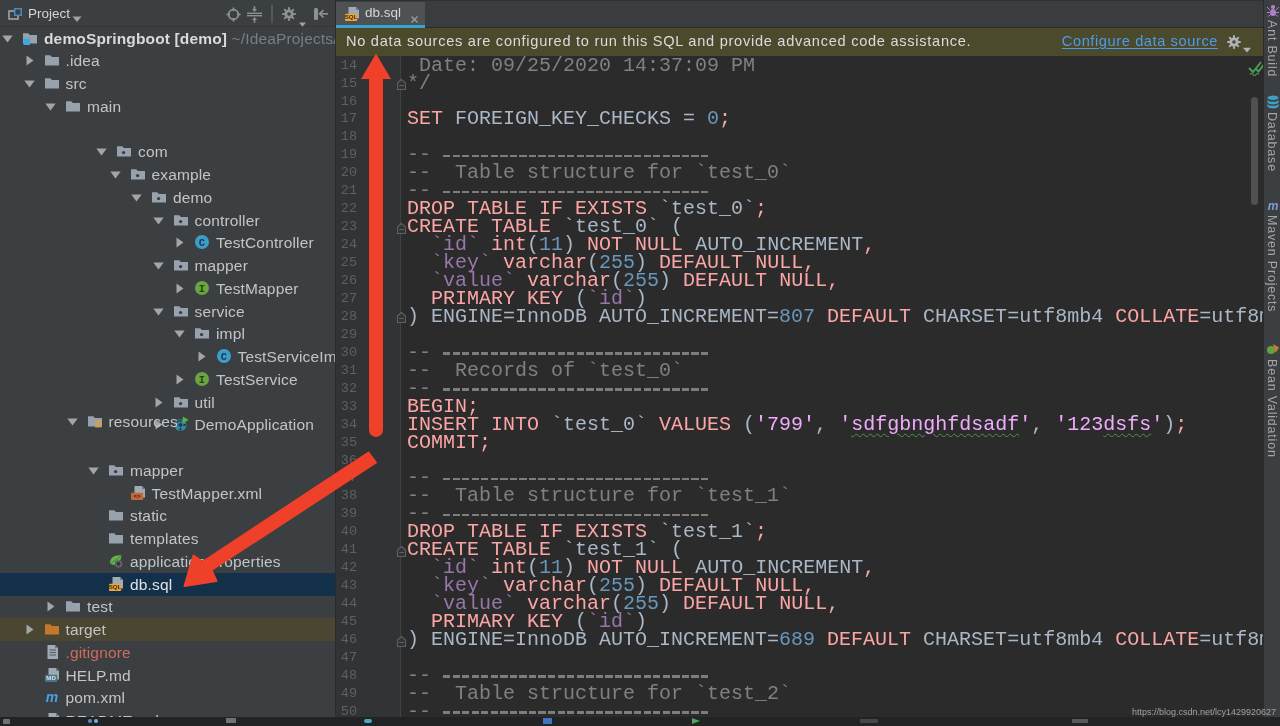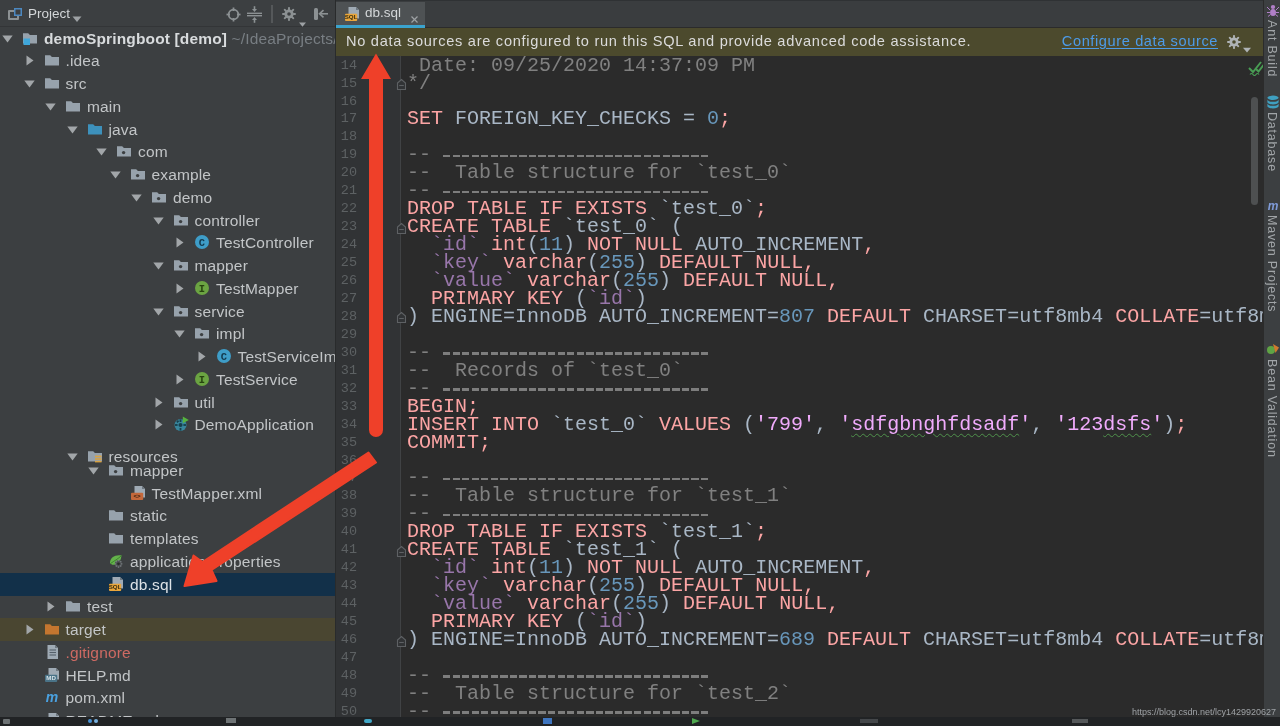--- a/index.html
+++ b/index.html
@@ -218,33 +218,20 @@
             <path d="M0.3 2.5 L10.7 2.5 L5.5 9.5 Z" fill="#A2A6A9"></path>
           </svg>
         </span>
         <span class="ticon" style="left:65.0px;top:3px">
           <svg width="16" height="16" viewBox="0 0 16 16" style="">
             <path d="M1 3.2 h5.2 l1.7 1.9 H15 V13.6 H1 Z" fill="#97A2AC"></path>
           </svg>
         </span>
         <span class="tlabel" style="left:87.0px;color:#C2C5C7">main</span>
       </div>
-<div class="trow" style="top:117.6px;">
-        <span class="ticon" style="left:66.5px;width:11px;height:11px;top:6px">
-          <svg width="11" height="11" viewBox="0 0 11 11" style="">
-            <path d="M0.3 2.5 L10.7 2.5 L5.5 9.5 Z" fill="#A2A6A9"></path>
-          </svg>
-        </span>
-        <span class="ticon" style="left:86.5px;top:3px">
-          <svg width="16" height="16" viewBox="0 0 16 16" style="">
-            <path d="M1 3.2 h5.2 l1.7 1.9 H15 V13.6 H1 Z" fill="#3D91BC"></path>
-          </svg>
-        </span>
-        <span class="tlabel" style="left:108.5px;color:#C2C5C7">java</span>
-      </div>
 <div class="trow" style="top:140.3px;margin-left:8px;">
         <span class="ticon" style="left:88.0px;width:11px;height:11px;top:6px">
           <svg width="11" height="11" viewBox="0 0 11 11" style="">
             <path d="M0.3 2.5 L10.7 2.5 L5.5 9.5 Z" fill="#A2A6A9"></path>
           </svg>
         </span>
         <span class="ticon" style="left:108.0px;top:3px">
           <svg width="16" height="16" viewBox="0 0 16 16" style="">
             <path d="M1 3.2 h5.2 l1.7 1.9 H15 V13.6 H1 Z" fill="#97A2AC"></path>
             <circle cx="7.6" cy="9.6" r="1.7" fill="#3C3F41"></circle>
@@ -419,21 +406,21 @@
             <rect x="6.6" y="3.4" width="1.8" height="2.6" fill="#173F4C"></rect>
             <rect x="6.6" y="12" width="1.8" height="2.6" fill="#173F4C"></rect>
             <rect x="2" y="8.1" width="2.6" height="1.8" fill="#173F4C"></rect>
             <rect x="10.4" y="8.1" width="2.6" height="1.8" fill="#173F4C"></rect>
             <rect x="3.6" y="4.6" width="2.2" height="1.8" fill="#173F4C" transform="rotate(-45 4.7 5.5)"></rect>
             <path d="M9.8 0.6 L15.8 3.9 L9.8 7.2 Z" fill="#57B33E"></path>
           </svg>
         </span>
         <span class="tlabel" style="left:194.5px;color:#C2C5C7">DemoApplication</span>
       </div>
-<div class="trow" style="top:445px;">
+<div class="trow" style="top:410px;">
         <span class="ticon" style="left:66.5px;width:11px;height:11px;top:6px">
           <svg width="11" height="11" viewBox="0 0 11 11" style="">
             <path d="M0.3 2.5 L10.7 2.5 L5.5 9.5 Z" fill="#A2A6A9"></path>
           </svg>
         </span>
         <span class="ticon" style="left:86.5px;top:3px">
           <svg width="16" height="16" viewBox="0 0 16 16" style="">
             <path d="M1 3.2 h5.2 l1.7 1.9 H15 V13.6 H1 Z" fill="#97A2AC"></path>
             <g stroke="#D9A343" stroke-width="1.6">
               <line x1="8" y1="8.4" x2="14.6" y2="8.4"></line>

